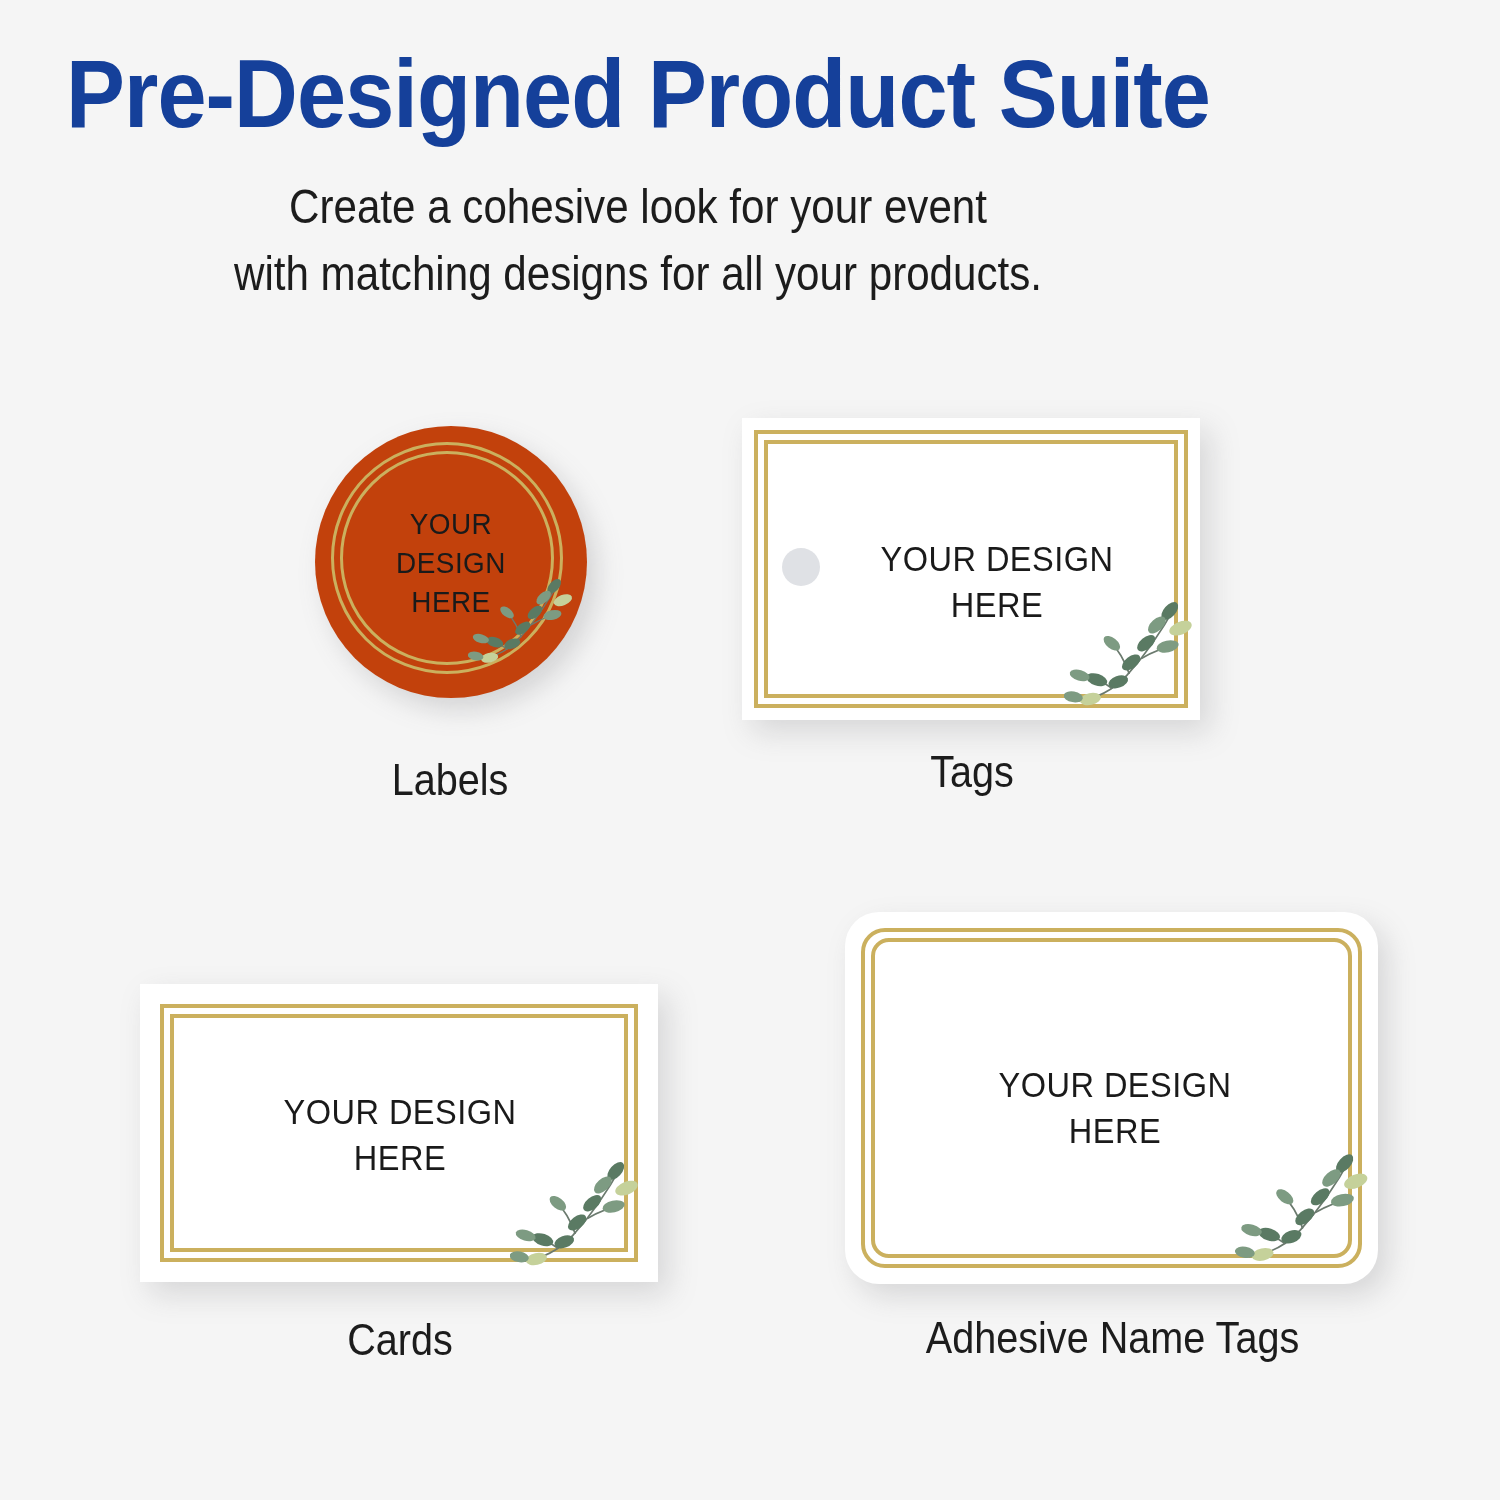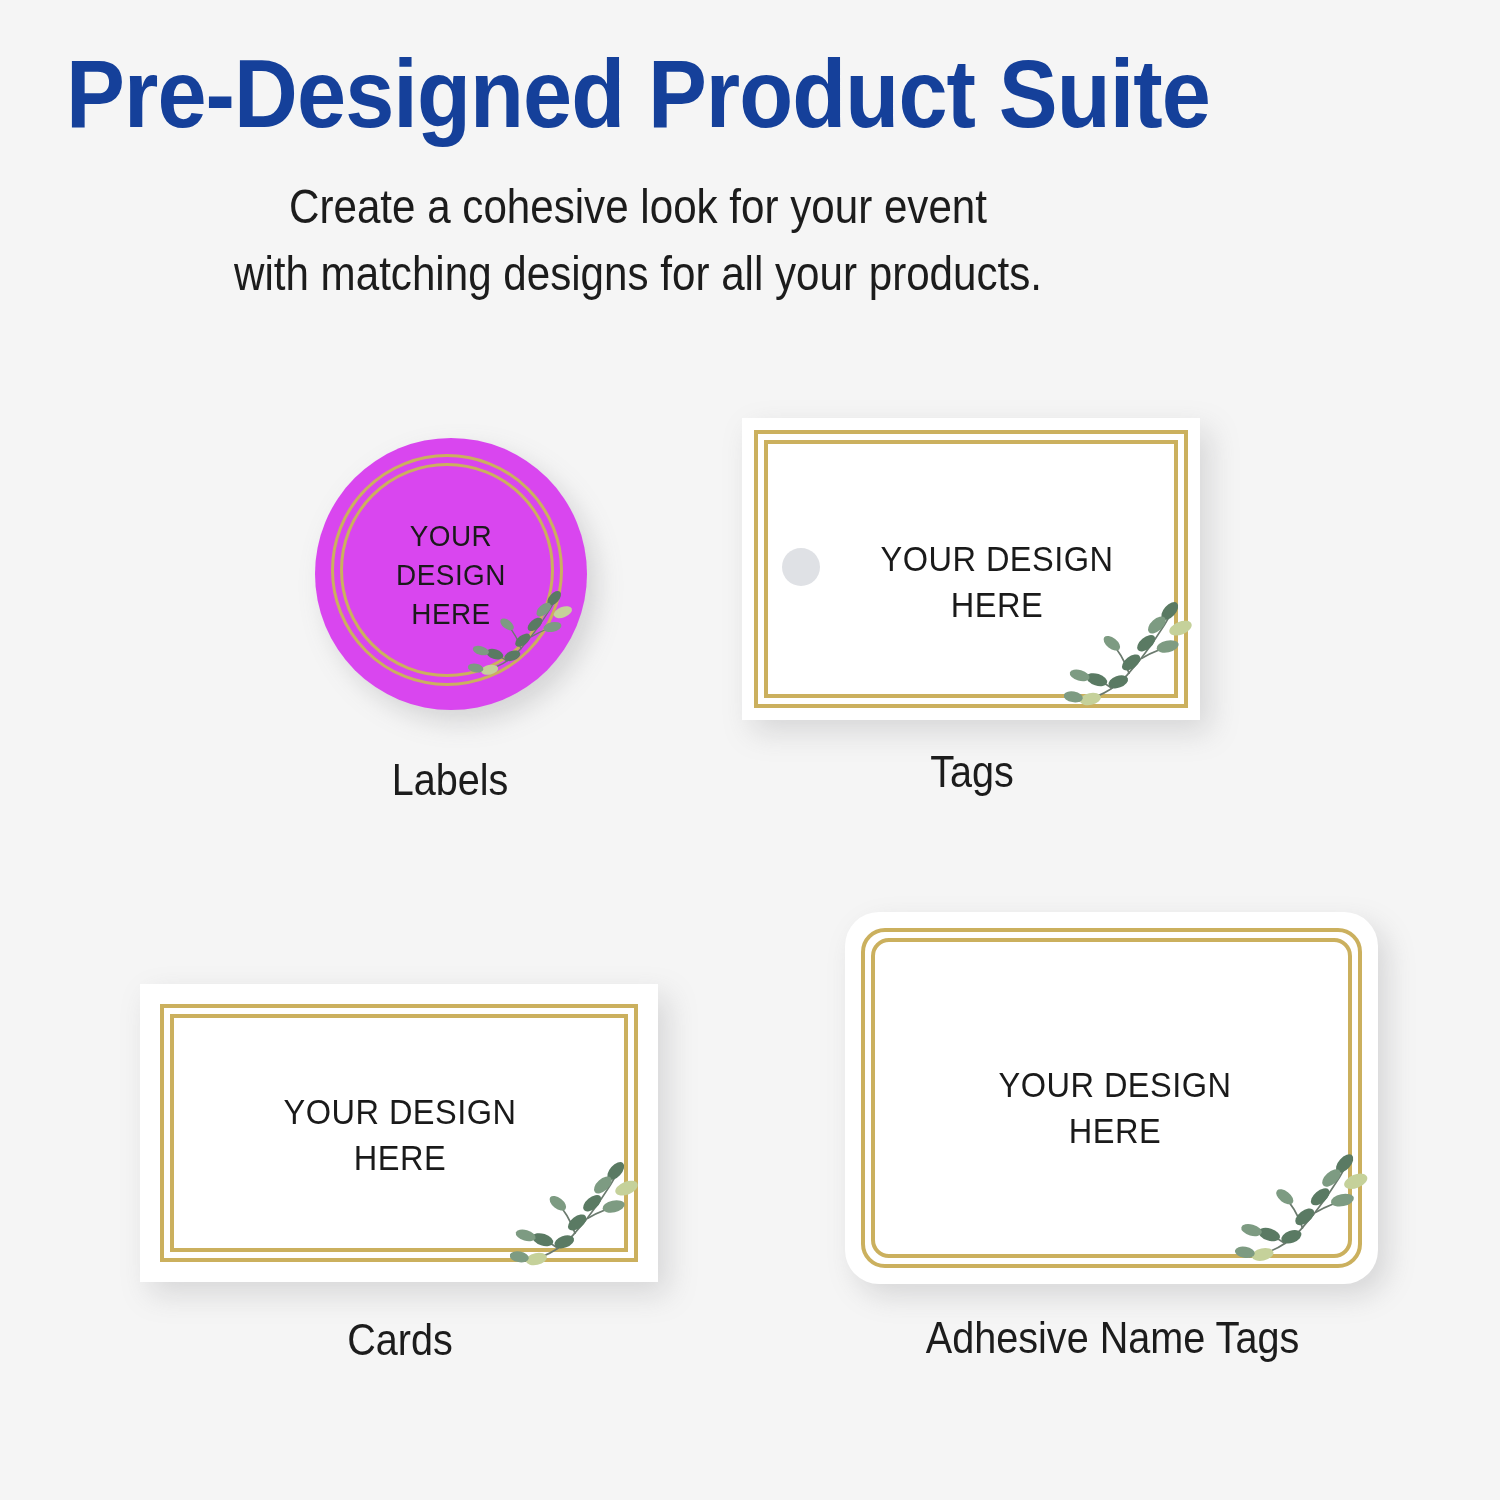--- a/index.html
+++ b/index.html
@@ -75,23 +75,23 @@
     line-height: 1.30;
     letter-spacing: 0.5px;
     transform: scaleX(0.93);
     pointer-events: none;
   }
 
   
   #labels-cell { left: 300px; top: 424px; width: 300px; height: 300px; }
   .circle-label {
     position: absolute;
-    left: 15px; top: 14px;
+    left: 15px; top: 2px;
     width: 272px; height: 272px;
-    background: #d946ef;
+    background: #c2410c;
     border-radius: 50%;
     box-shadow: 10px 12px 26px rgba(120,120,125,0.26);
   }
   .ring-outer {
     position: absolute;
     left: 16px; top: 16px;
     width: 232px; height: 232px;
     border: 3px solid #cbb05e;
     border-radius: 50%;
     box-sizing: border-box;

